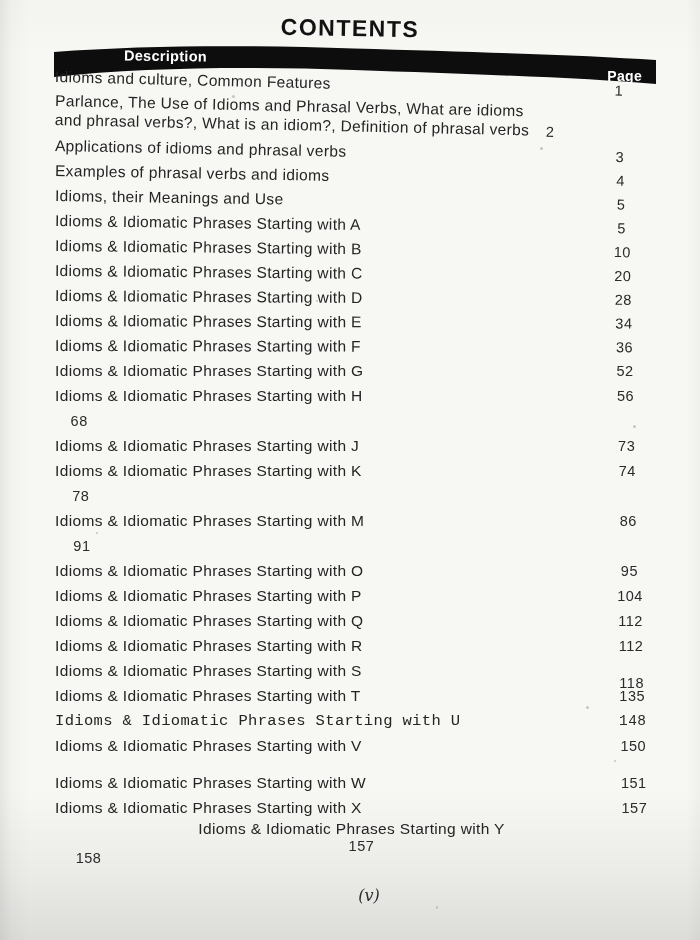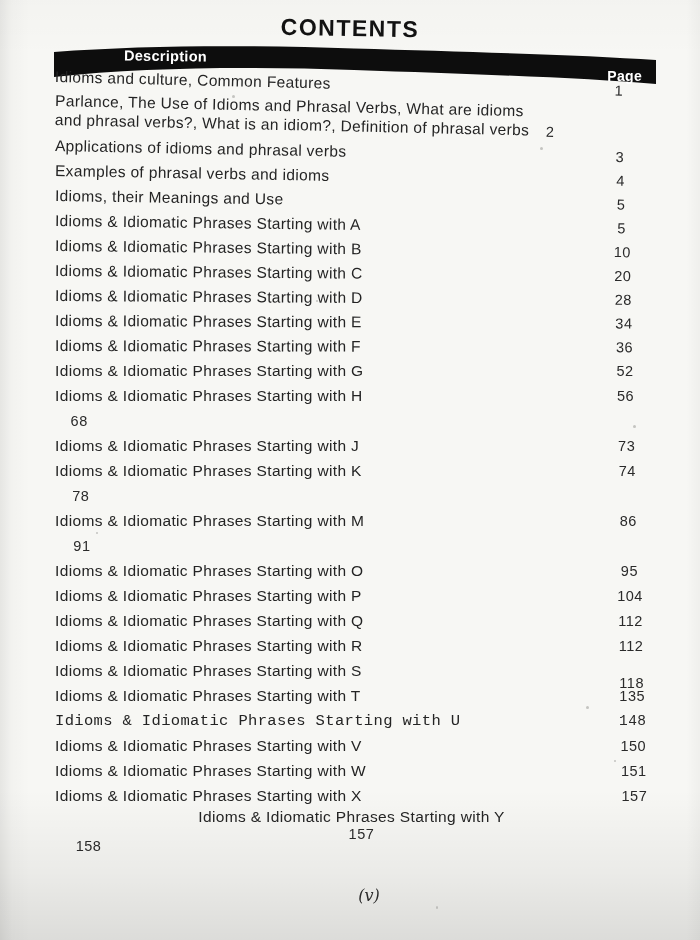--- a/index.html
+++ b/index.html
@@ -199,21 +199,21 @@
       <span class="num" style="transform: translateX(7.2px);">135</span>
     </div>
       <div class="toc-row" style="transform: rotate(0deg); font-family: Liberation Mono, monospace;">
       <span class="lbl">Idioms &amp; Idiomatic Phrases Starting with U</span>
       <span class="num" style="transform: translateX(7.75px);">148</span>
     </div>
       <div class="toc-row" style="transform: rotate(0deg);">
       <span class="lbl">Idioms &amp; Idiomatic Phrases Starting with V</span>
       <span class="num" style="transform: translateX(8.3px);">150</span>
     </div>
-      <div class="toc-row" style="transform: rotate(0deg);">
+      <div class="toc-row" style="transform: rotate(0deg); margin-top: 12px;">
       <span class="lbl">Idioms &amp; Idiomatic Phrases Starting with W</span>
       <span class="num" style="transform: translateX(8.85px);">151</span>
     </div>
       <div class="toc-row" style="transform: rotate(0deg);">
       <span class="lbl">Idioms &amp; Idiomatic Phrases Starting with X</span>
       <span class="num" style="transform: translateX(9.4px);">157</span>
     </div>
       <div class="toc-row" style="transform: rotate(0deg); flex-direction: column;">
       <span class="lbl">Idioms &amp; Idiomatic Phrases Starting with Y</span>
       <span class="num" style="transform: translateX(9.95px);">157</span>

